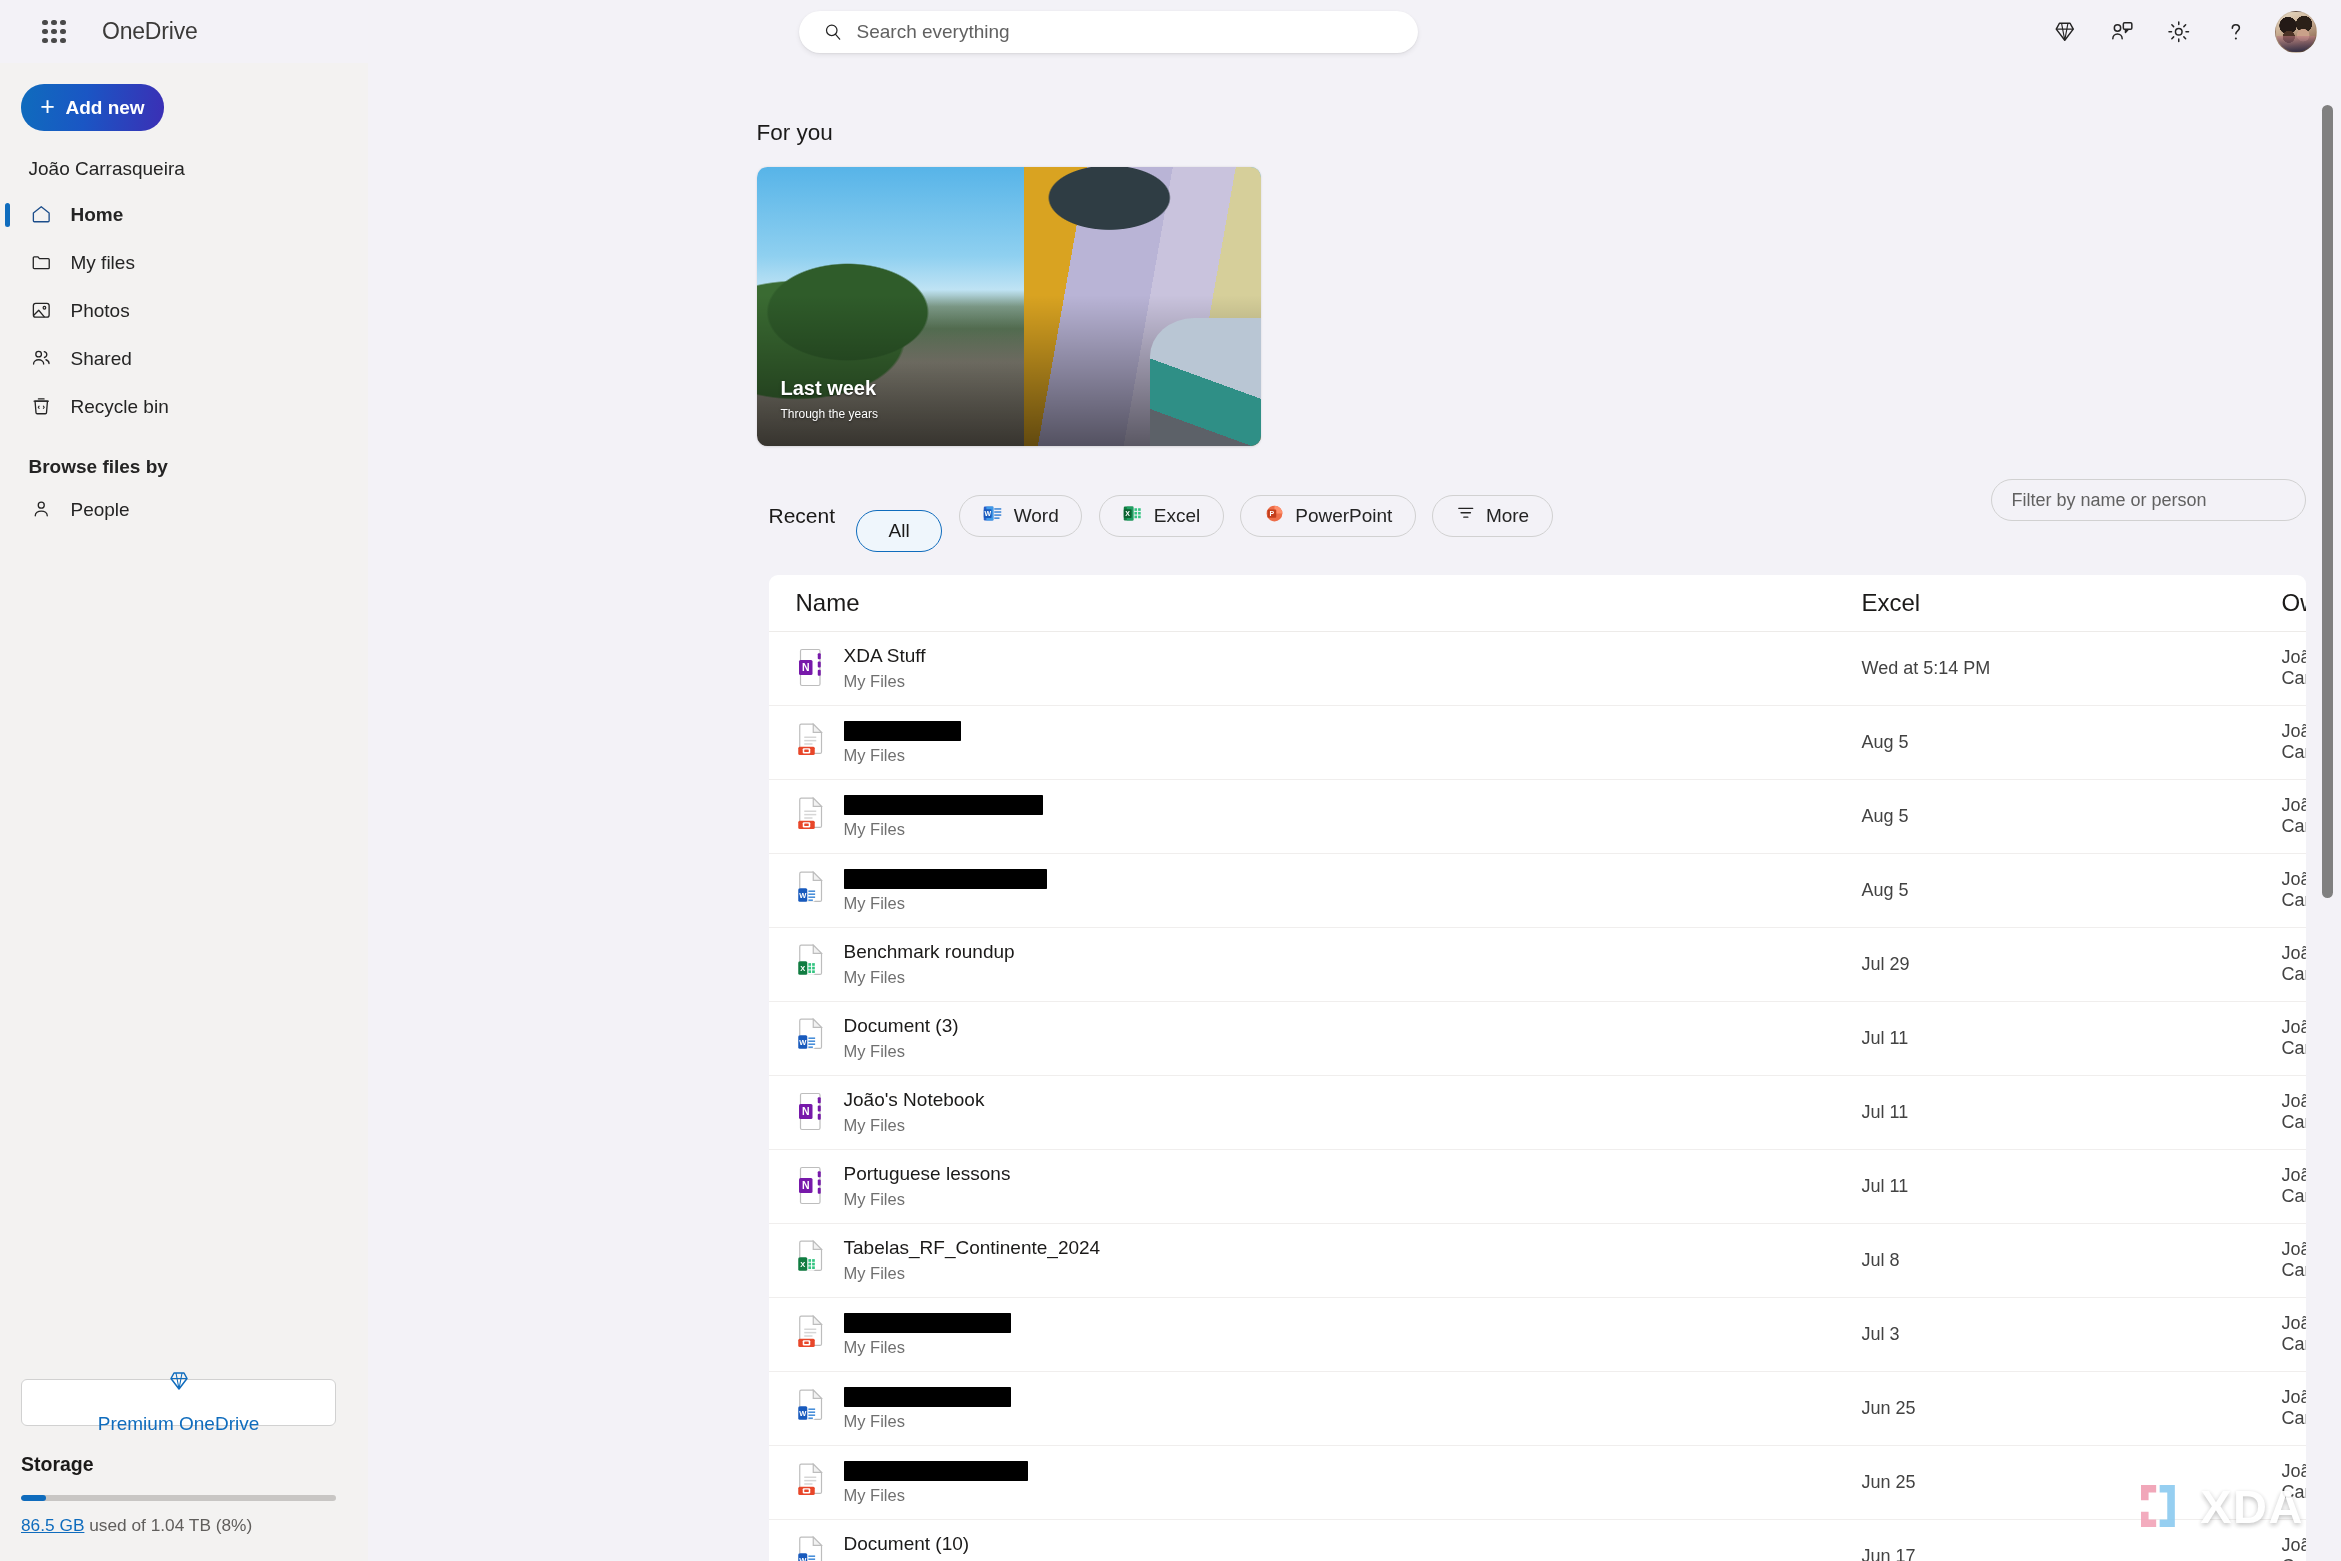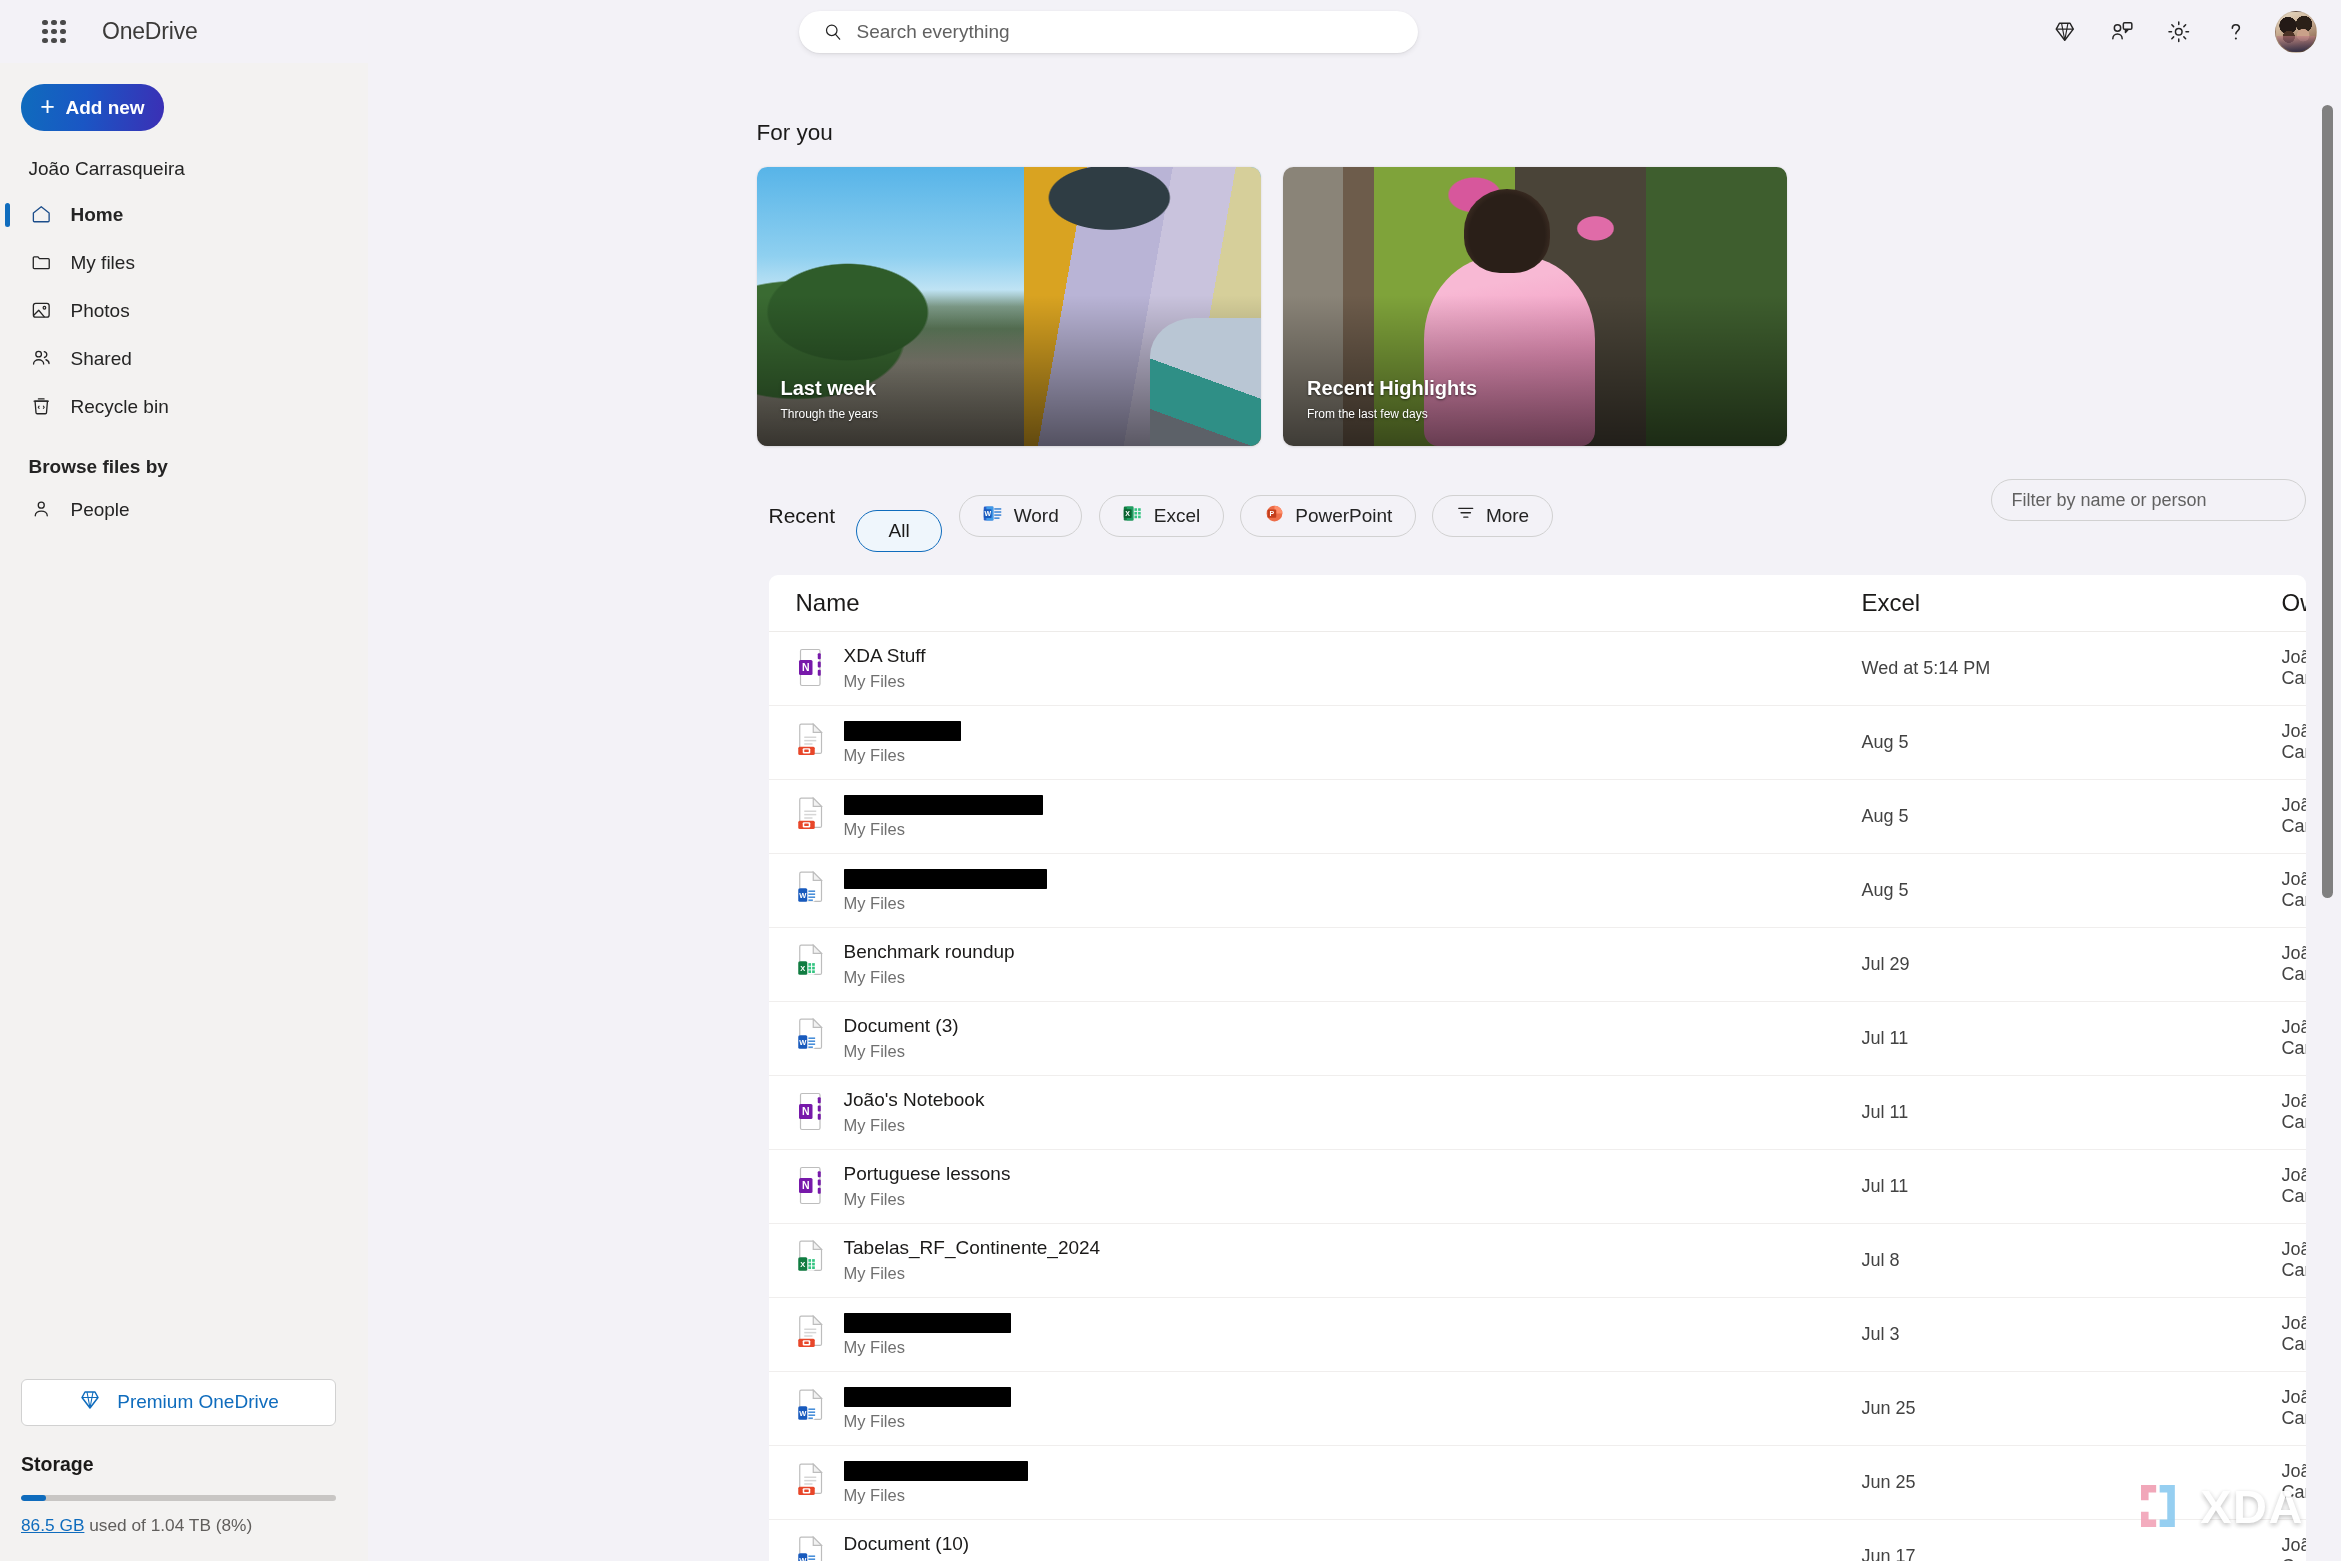--- a/index.html
+++ b/index.html
@@ -116,20 +116,21 @@
   }
   .sidebar-bottom {
     margin-top: auto; padding: 0 0 25.5px 0;
   }
   .premium-btn {
     margin: 0 0 0 21px; width: 315px; height: 47px;
     background: #ffffff; border: 0.8px solid #d1d1d1; border-radius: 6px;
     display: flex; align-items: center; justify-content: center; gap: 15px;
     color: #0f6cbd; font-size: 19px; cursor: pointer;
     font-family: "Liberation Sans", sans-serif;
+    flex-direction: column;
   }
   .storage-title {
     margin: 27px 0 0 21px; font-size: 19.5px; font-weight: 700; color: #1b1a19;
   }
   .storage-bar {
     margin: 19.5px 0 0 21px; width: 315px; height: 6px;
     background: #c8c6c4; border-radius: 3px; overflow: hidden;
   }
   .storage-fill { height: 100%; background: #0f6cbd; border-radius: 3px; }
   .storage-text {
@@ -437,27 +438,20 @@
     <div class="foryou">For you</div>
 
     <div class="cards">
       <div class="card card-1">
         <div class="card-overlay"></div>
         <div class="card-txt">
           <div class="card-title">Last week</div>
           <div class="card-sub">Through the years</div>
         </div>
       </div>
-      <div class="card card-2">
-        <div class="card-overlay"></div>
-        <div class="card-txt">
-          <div class="card-title">Recent Highlights</div>
-          <div class="card-sub">From the last few days</div>
-        </div>
-      </div>
     </div>
 
     <div class="recentbar">
       <div class="recent-label">Recent</div>
 
       <div class="pill active">
         <span>All</span>
       </div>
 
       <div class="pill">

